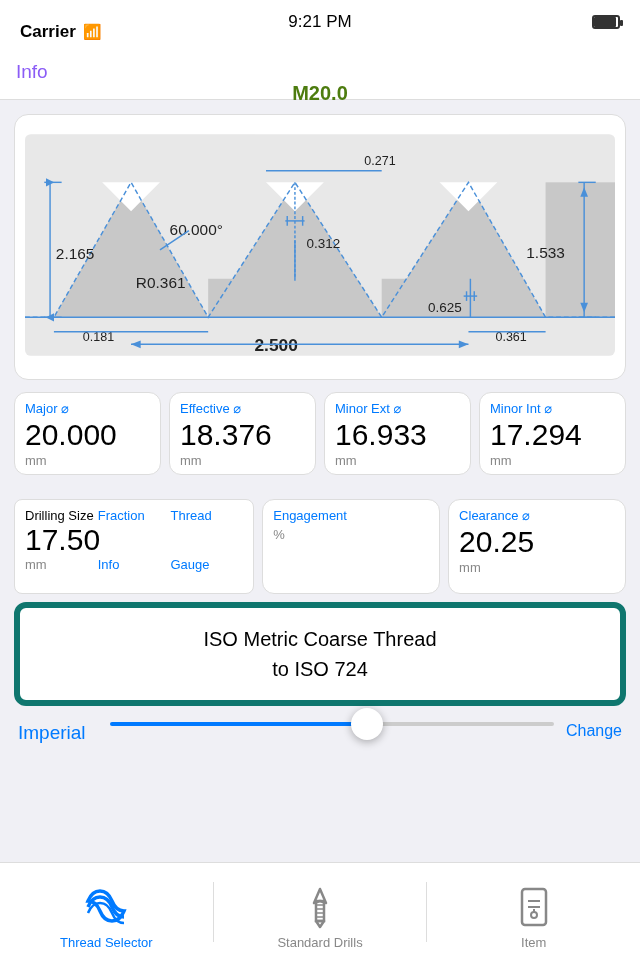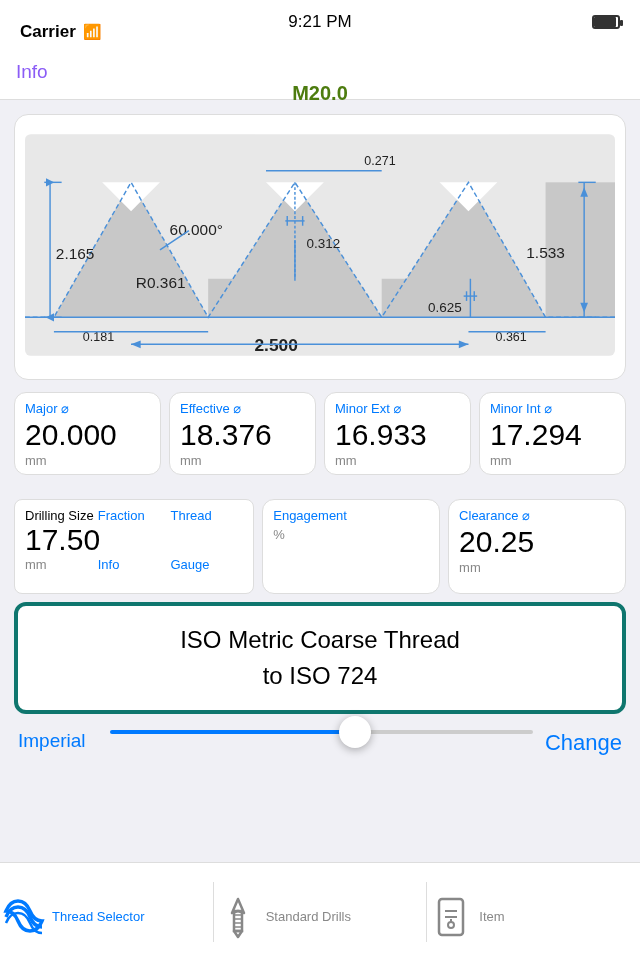--- a/index.html
+++ b/index.html
@@ -166,25 +166,25 @@
       border-radius: 12px;
       border: 1px solid #ddd;
       flex: 1;
       padding: 8px 10px 18px 10px;
     }
 
     
     .desc-card {
       background: white;
       border-radius: 12px;
-      border: 4px solid #0f766e;
+      border: 6px solid #0f766e;
       padding: 16px;
       text-align: center;
       margin-bottom: 16px;
-      font-size: 24px;
+      font-size: 20px;
       line-height: 1.5;
       color: #000;
     }
 
     
     .imperial-row {
       display: flex;
       gap: 12px;
       margin-bottom: 16px;
       padding: 0 4px;
@@ -206,42 +206,42 @@
       height: 32px;
       background: white;
       border-radius: 50%;
       box-shadow: 0 2px 8px rgba(0,0,0,0.3);
       position: absolute;
       top: 50%;
       left: 58%;
       transform: translate(-50%, -50%);
     }
     .change-btn {
-      font-size: 22px;
+      font-size: 16px;
       color: #007aff;
       font-weight: 500;
     }
 
     
     .tab-bar {
       position: absolute;
       bottom: 0;
       left: 0;
       right: 0;
       height: 98px;
       background: white;
       border-top: 1px solid #ddd;
       display: flex;
       align-items: center;
       justify-content: space-around;
       padding: 0;
     }
     .tab-item {
       display: flex;
-      flex-direction: row;
+      flex-direction: column;
       align-items: center;
       gap: 4px;
       flex: 1;
       padding-top: 10px;
     }
     .tab-icon {
       width: 48px;
       height: 48px;
     }
     .tab-label {

